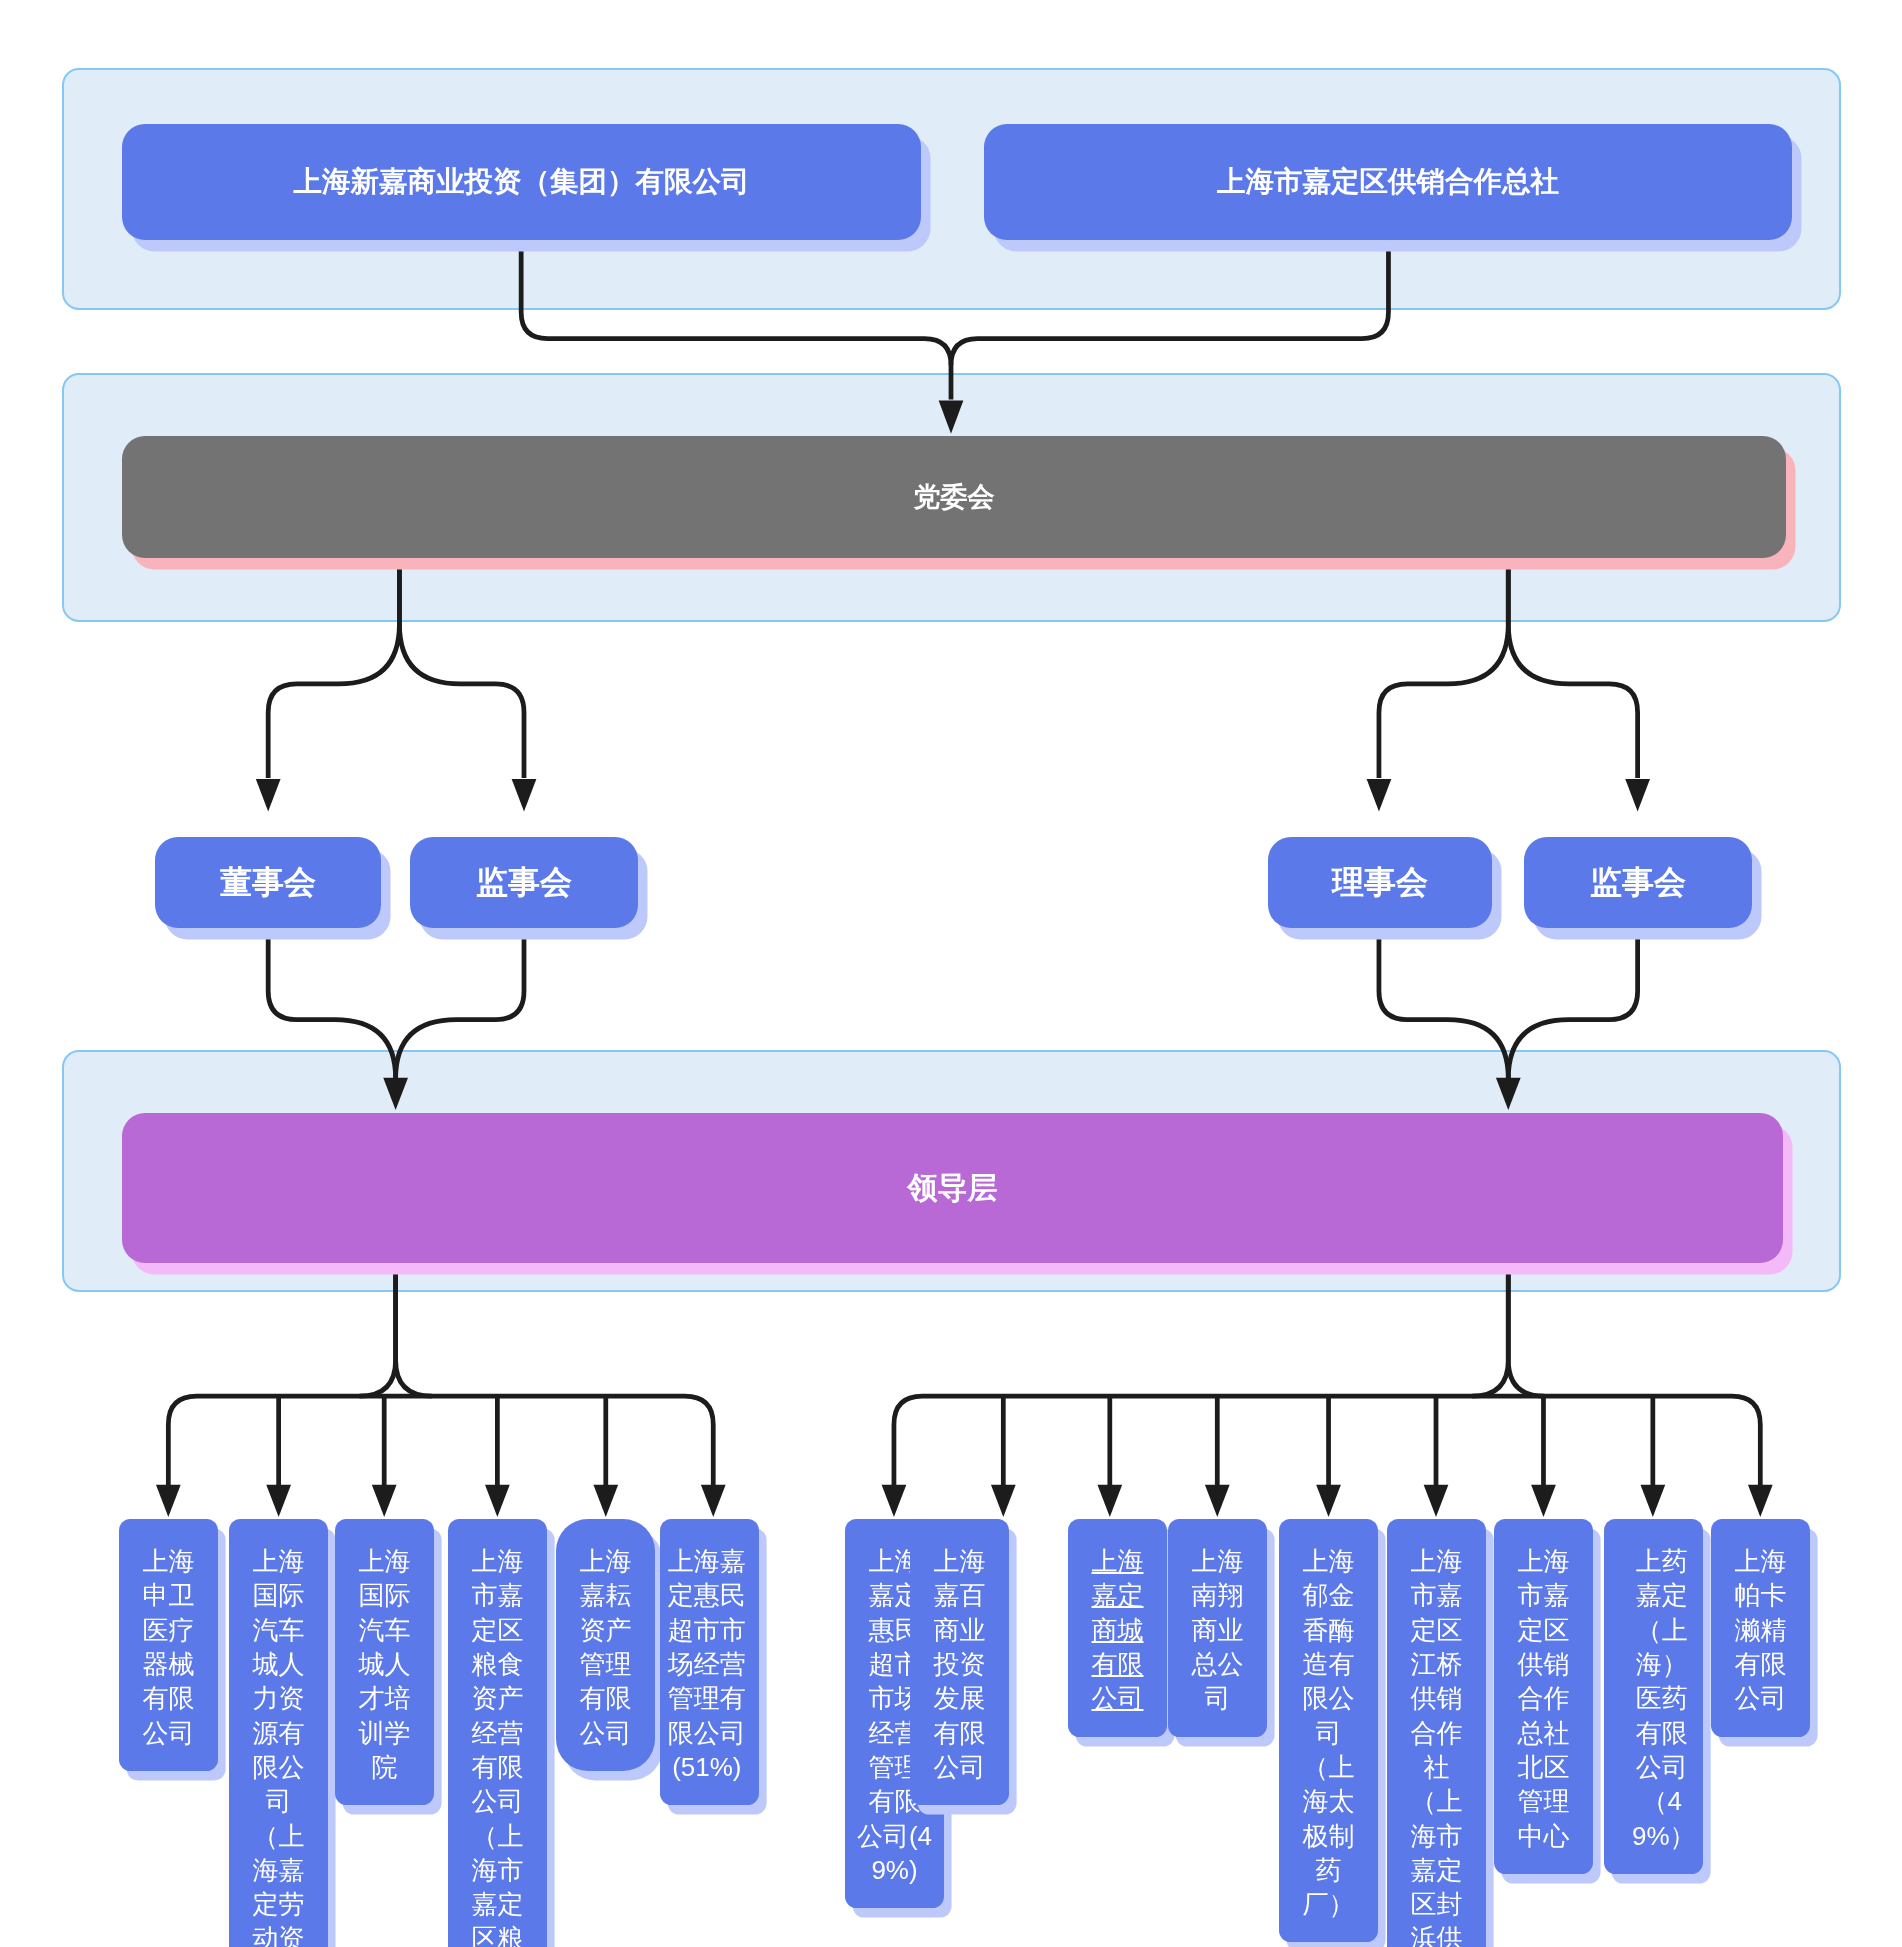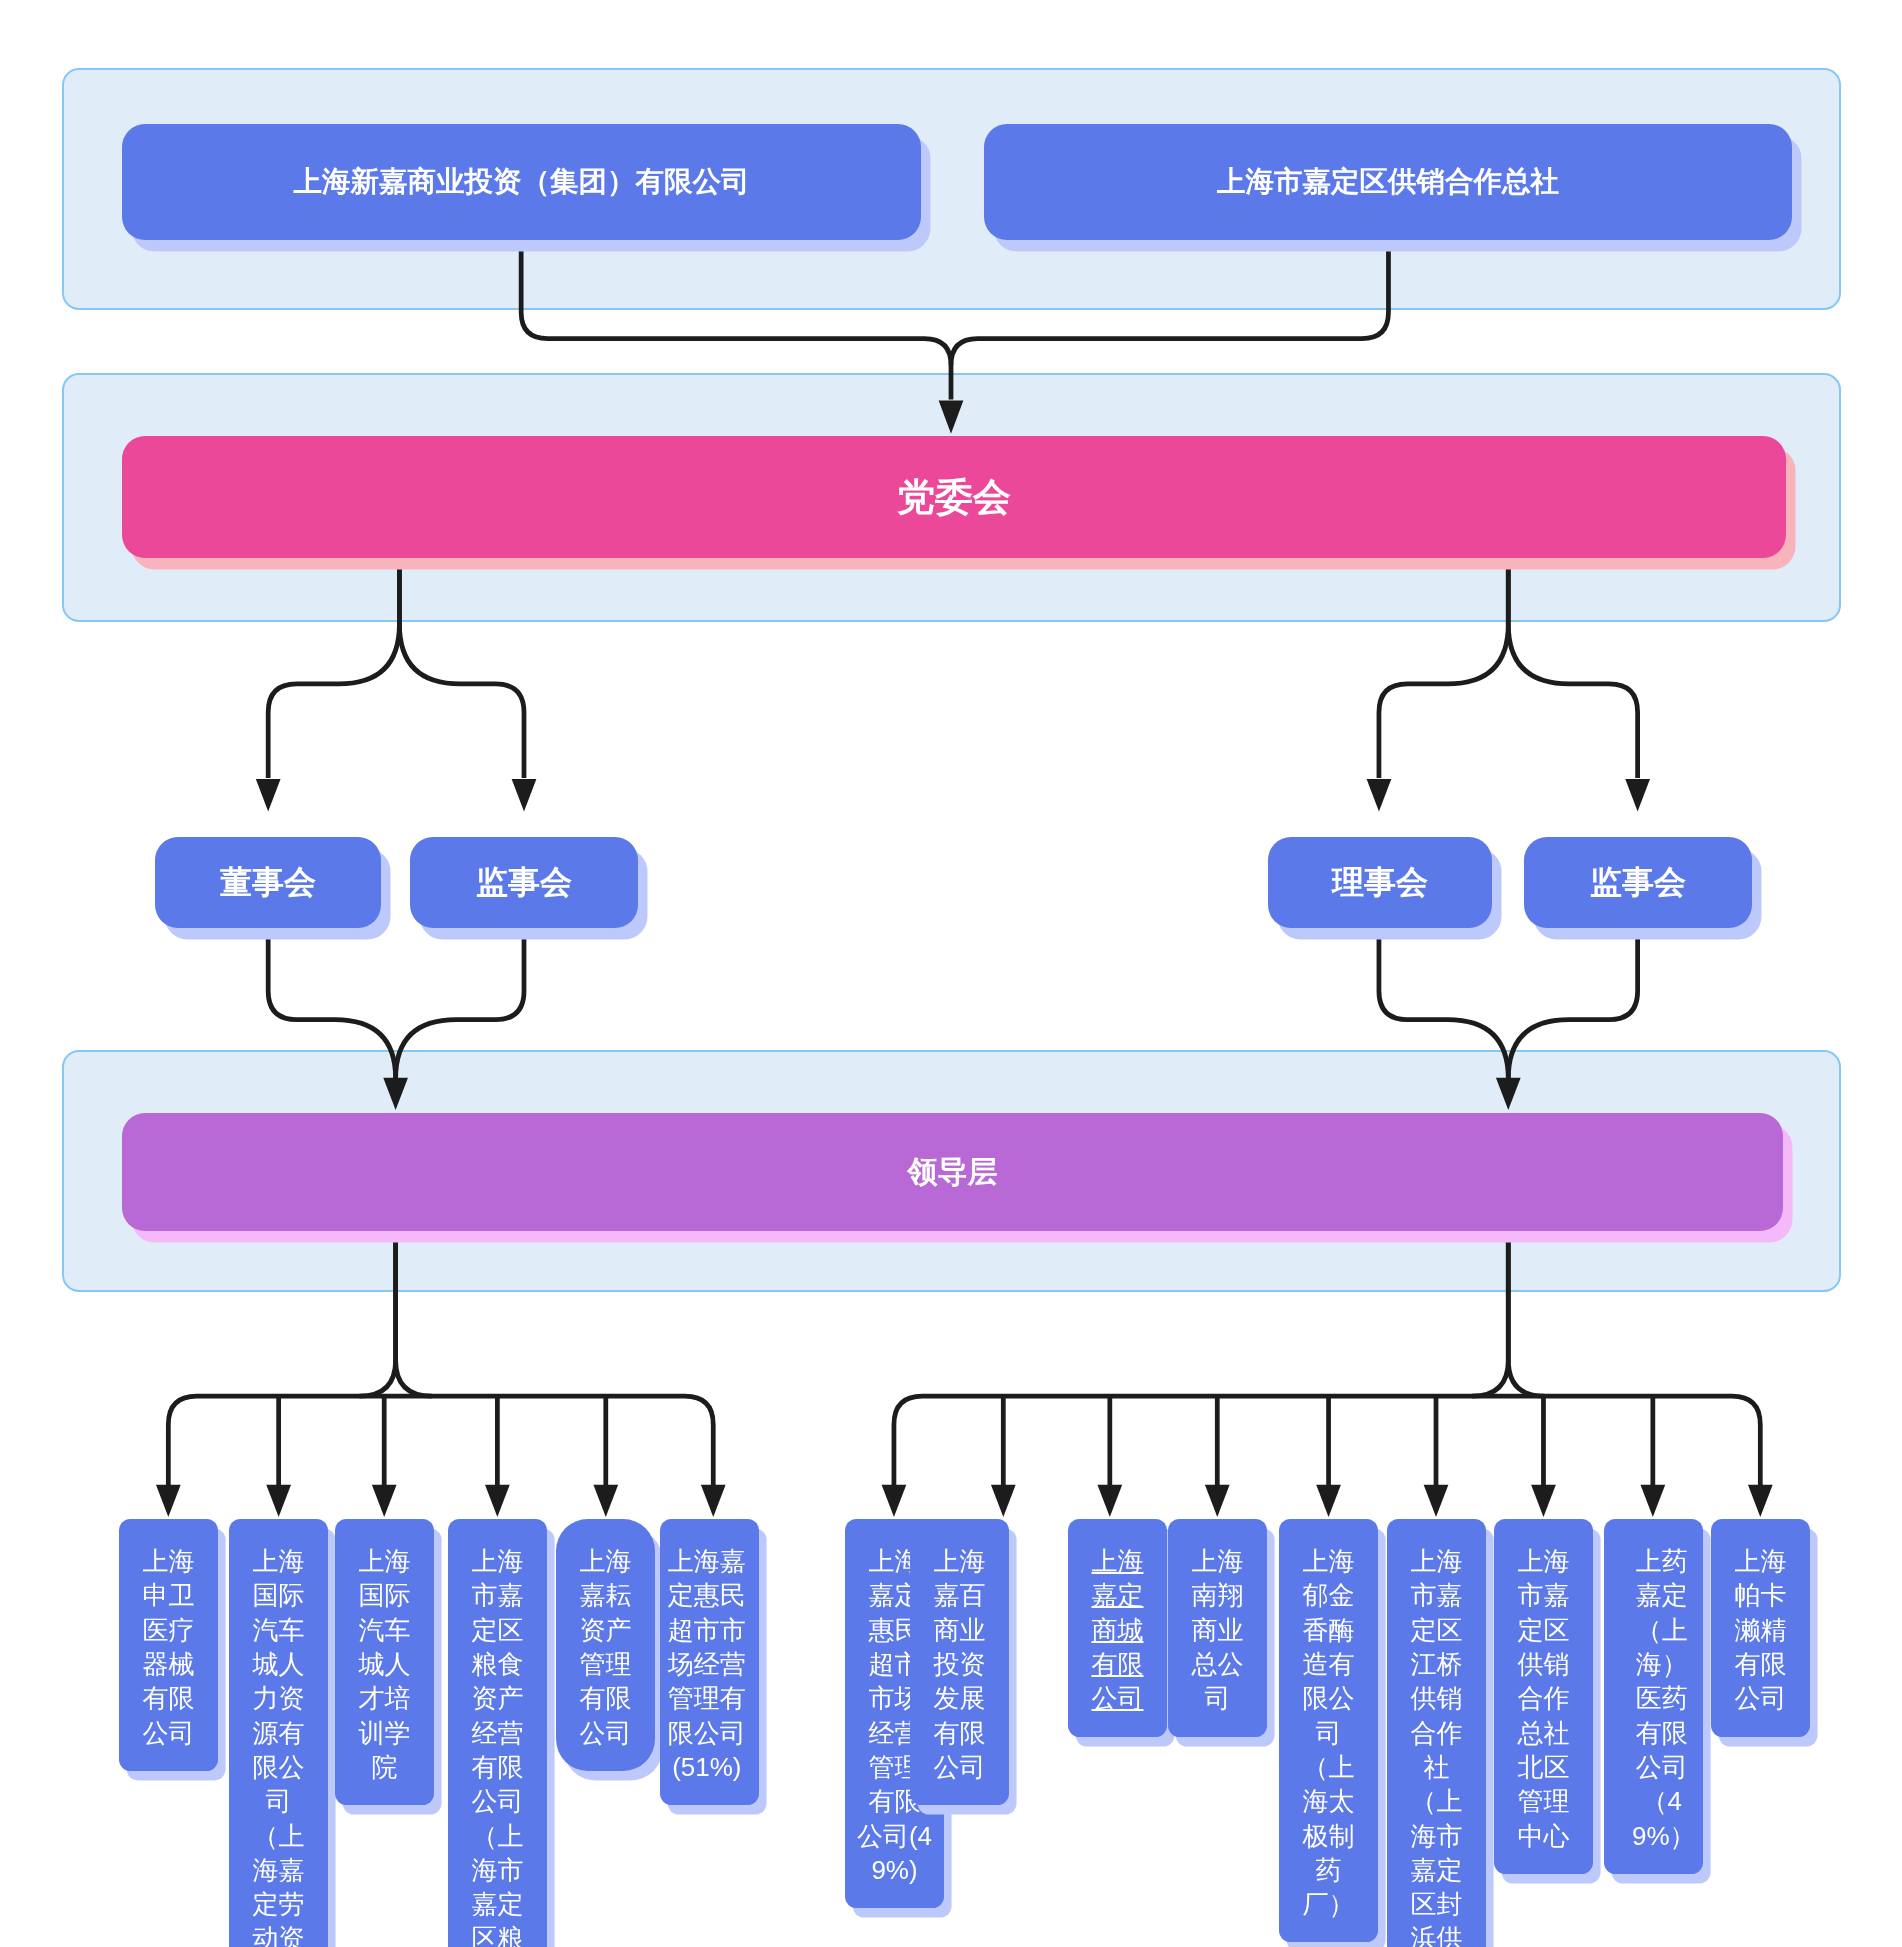--- a/index.html
+++ b/index.html
@@ -11,21 +11,21 @@
     position:absolute;box-sizing:border-box;
     background:#e0edf9;border:2.9px solid #87c7f3;border-radius:17px;
   }
   .node{
     position:absolute;box-sizing:border-box;display:flex;
     align-items:center;justify-content:center;
     color:#ffffff;font-weight:bold;text-align:center;
     border-radius:23px;
   }
   .node.blue{background:#5b79e8;box-shadow:9.5px 11.4px 0 0 #bdc9fa;}
-  .node.red{background:#ec4899;box-shadow:9.5px 11.4px 0 0 #f9b3bc;font-size:38px;align-items:center;}
+  .node.red{background:#737373;box-shadow:9.5px 11.4px 0 0 #f9b3bc;font-size:27px;align-items:center;}
   .node.purple{background:#b869d6;box-shadow:9.5px 11.4px 0 0 #f3b9f8;font-size:30px;}
   .parent-box{font-size:28.5px;}
   .gov-box{font-size:32px;margin-top:24px;}
   .leaf{
     position:absolute;box-sizing:border-box;top:1519px;width:99px;
     background:#5b79e8;border-radius:11.4px;box-shadow:7.6px 9.5px 0 0 #bdc9fa;
     color:#fff;font-size:26px;line-height:1.32;text-align:center;
     padding:25px 11.4px 21px 11.4px;word-break:break-all;
   }
   svg.wires{position:absolute;left:0;top:0;pointer-events:none;}
@@ -115,21 +115,21 @@
 <div class="node blue gov-box" style="left:410px;top:813px;width:228px;height:91px;">
   <span>监事会</span>
 </div>
 <div class="node blue gov-box" style="left:1268px;top:813px;width:224px;height:91px;">
   <span>理事会</span>
 </div>
 <div class="node blue gov-box" style="left:1524px;top:813px;width:228px;height:91px;">
   <span>监事会</span>
 </div>
 
-<div class="node purple" style="left:122px;top:1113px;width:1661px;height:118px;">
+<div class="node purple" style="left:122px;top:1113px;width:1661px;height:150px;">
   <span>领导层</span>
 </div>
 
 <div id="leaf-root">
     <div class="leaf" style="left: 119px;">上海申卫医疗器械有限公司</div>
     <div class="leaf" style="left: 229px;">上海国际汽车城人力资源有限公司（上海嘉定劳动资源开发有限公）</div>
     <div class="leaf" style="left: 335px;">上海国际汽车城人才培训学院</div>
     <div class="leaf" style="left: 448px;">上海市嘉定区粮食资产经营有限公司（上海市嘉定区粮食购销有限公司）</div>
     <div class="leaf" style="left: 556px; border-radius: 32px;">上海嘉耘资产管理有限公司</div>
     <div class="leaf" style="left: 660px; padding-left: 6px;">上海嘉定惠民超市市场经营管理有限公司(51%)</div>

